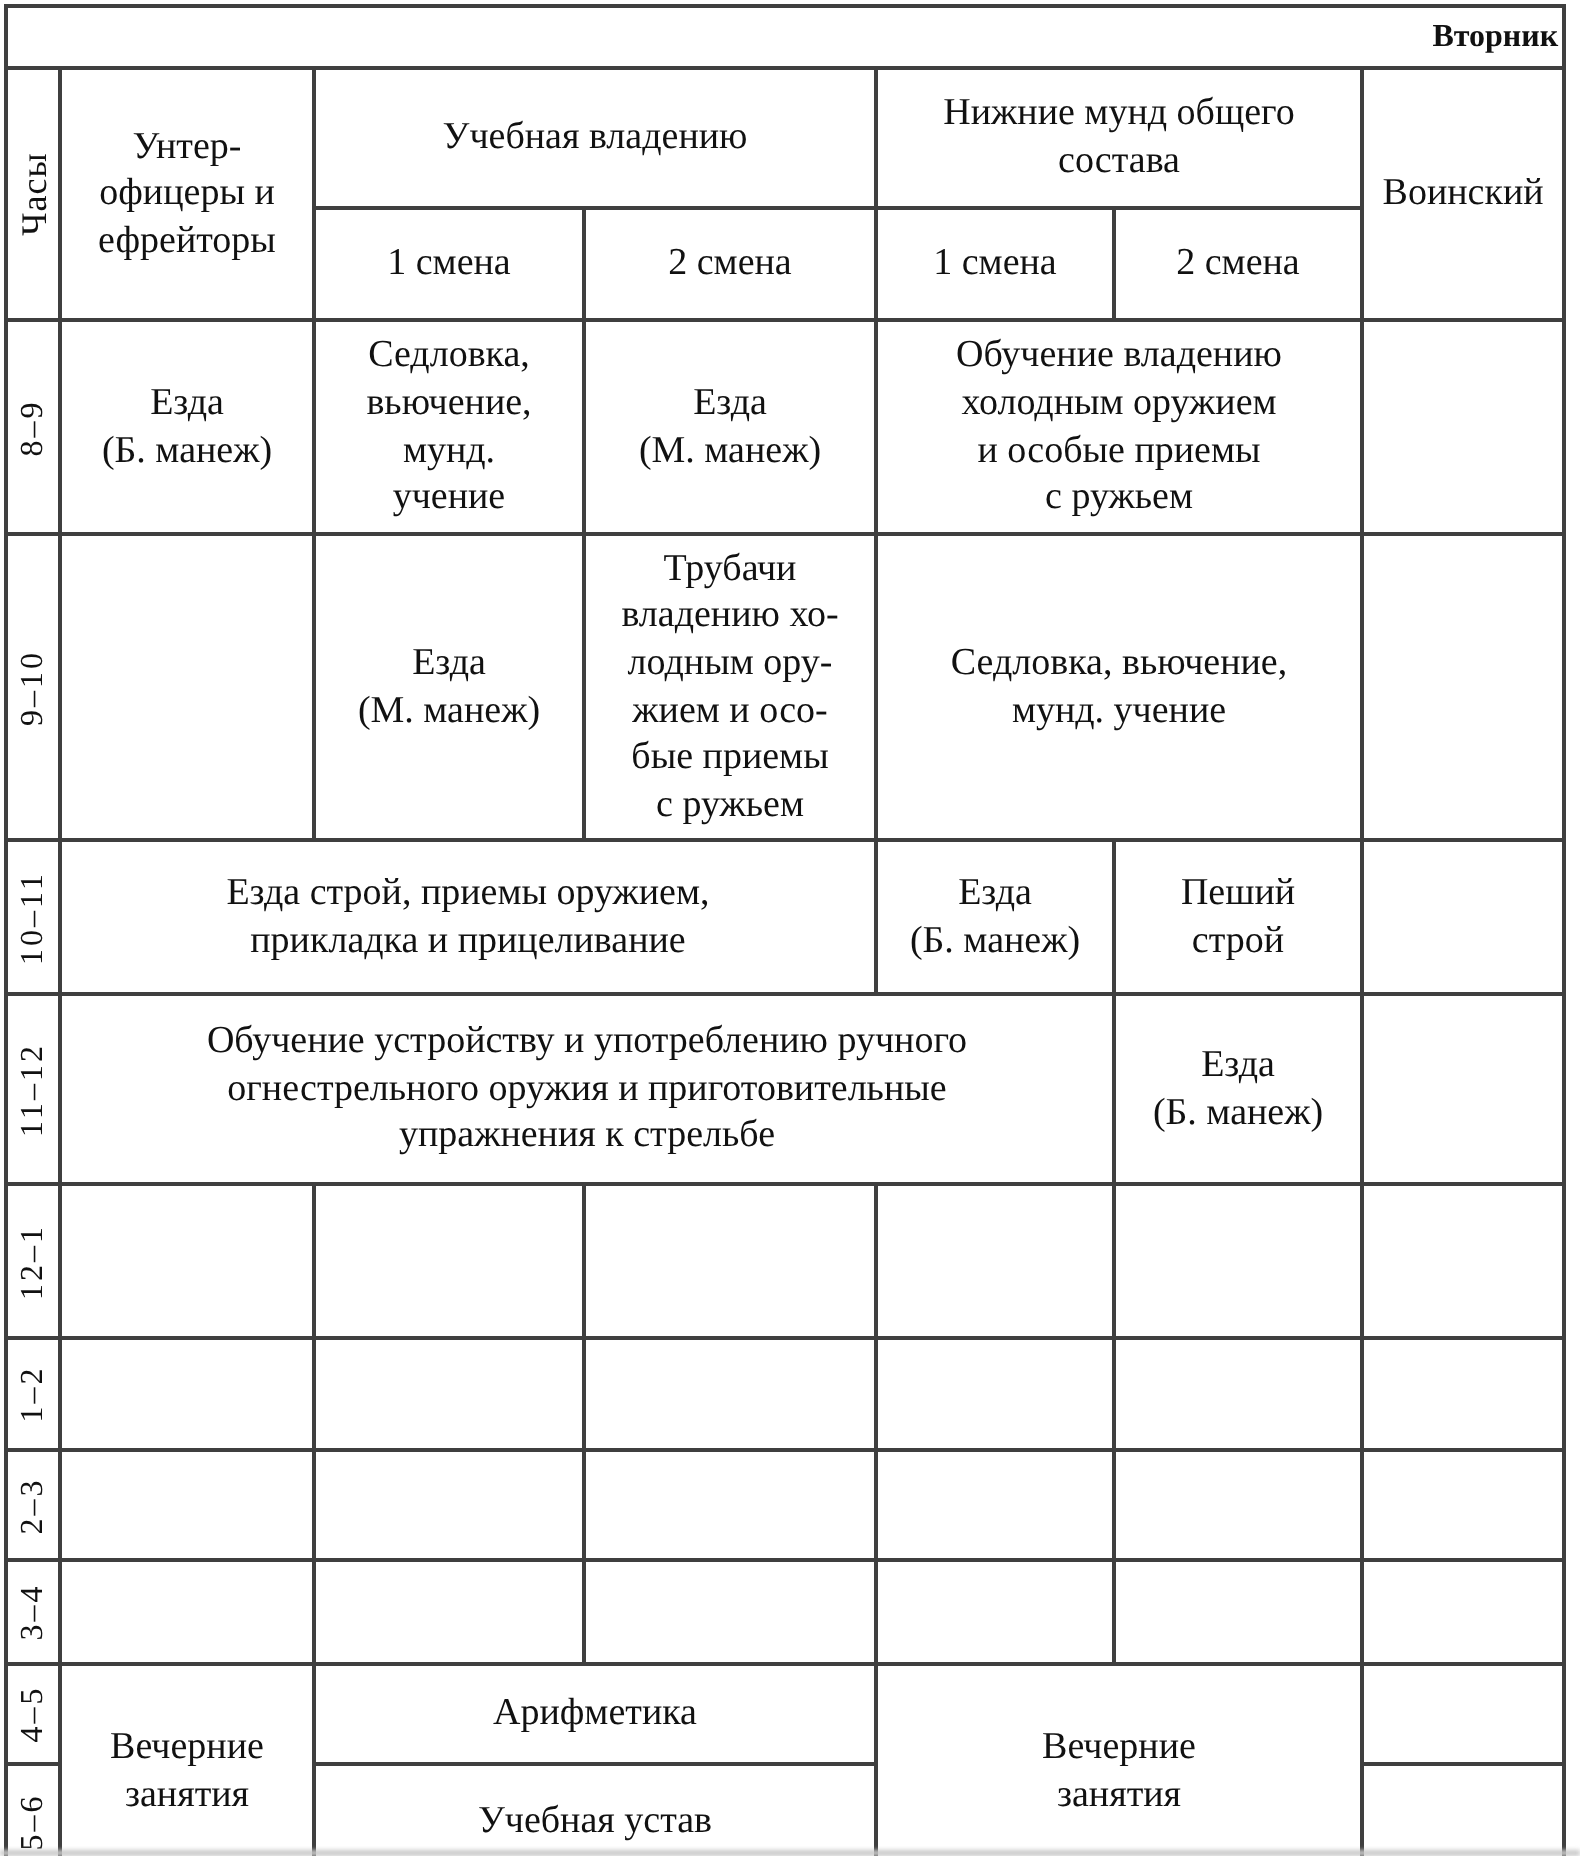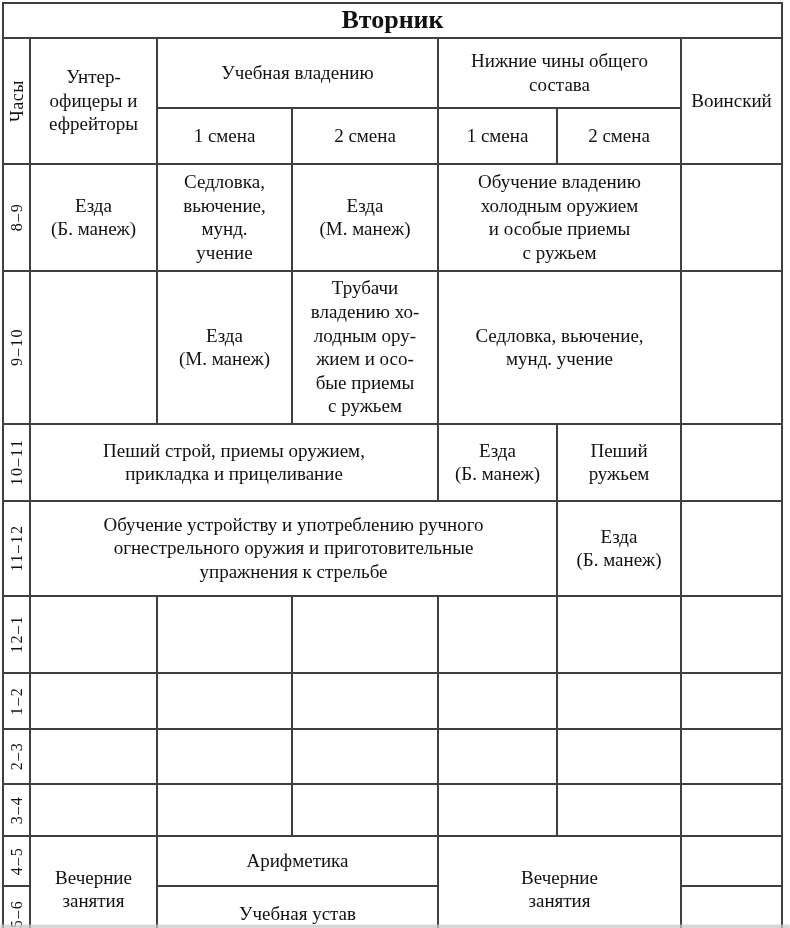--- a/index.html
+++ b/index.html
@@ -29,23 +29,24 @@
     text-align: center;
     vertical-align: middle;
     padding: 1px 3px;
     font-size: 19px;
     line-height: 1.24;
     white-space: pre-line;
     word-wrap: break-word;
   }
   td.title-cell {
     font-weight: bold;
-    font-size: 26px;
+    font-size: 16px;
     line-height: 1.1;
     padding: 2px;
+    text-align: right;
   }
   td.hours-cell {
     position: relative;
     padding: 0;
   }
   .rot {
     position: absolute;
     top: 50%;
     left: 50%;
     transform: translate(-50%, -50%) rotate(-90deg);
@@ -86,21 +87,21 @@
         <tr style="height:31px">
       <td colspan="7" class="title-cell">Вторник</td>
     </tr>
 
     <tr style="height:70px">
       <td rowspan="2" class="hours-cell"><span class="rot hours-hdr">Часы</span></td>
       <td rowspan="2">Унтер-
 офицеры и
 ефрейторы</td>
       <td colspan="2">Учебная владению</td>
-      <td colspan="2">Нижние чины общего
+      <td colspan="2">Нижние мунд общего
 состава</td>
       <td rowspan="2">Воинский</td>
     </tr>
 
     <tr style="height:56px">
       <td>1 смена</td>
       <td>2 смена</td>
       <td>1 смена</td>
       <td>2 смена</td>
     </tr>
@@ -133,26 +134,26 @@
 жием и осо-
 бые приемы
 с ружьем</td>
       <td colspan="2">Седловка, вьючение,
 мунд. учение</td>
       <td></td>
     </tr>
 
     <tr style="height:77px">
       <td class="hours-cell"><span class="rot">10–11</span></td>
-      <td colspan="3">Пеший строй, приемы оружием,
+      <td colspan="3">Езда строй, приемы оружием,
 прикладка и прицеливание</td>
       <td>Езда
 (Б. манеж)</td>
       <td>Пеший
-ружьем</td>
+строй</td>
       <td></td>
     </tr>
 
     <tr style="height:95px">
       <td class="hours-cell"><span class="rot">11–12</span></td>
       <td colspan="4">Обучение устройству и употреблению ручного
 огнестрельного оружия и приготовительные
 упражнения к стрельбе</td>
       <td>Езда
 (Б. манеж)</td>

